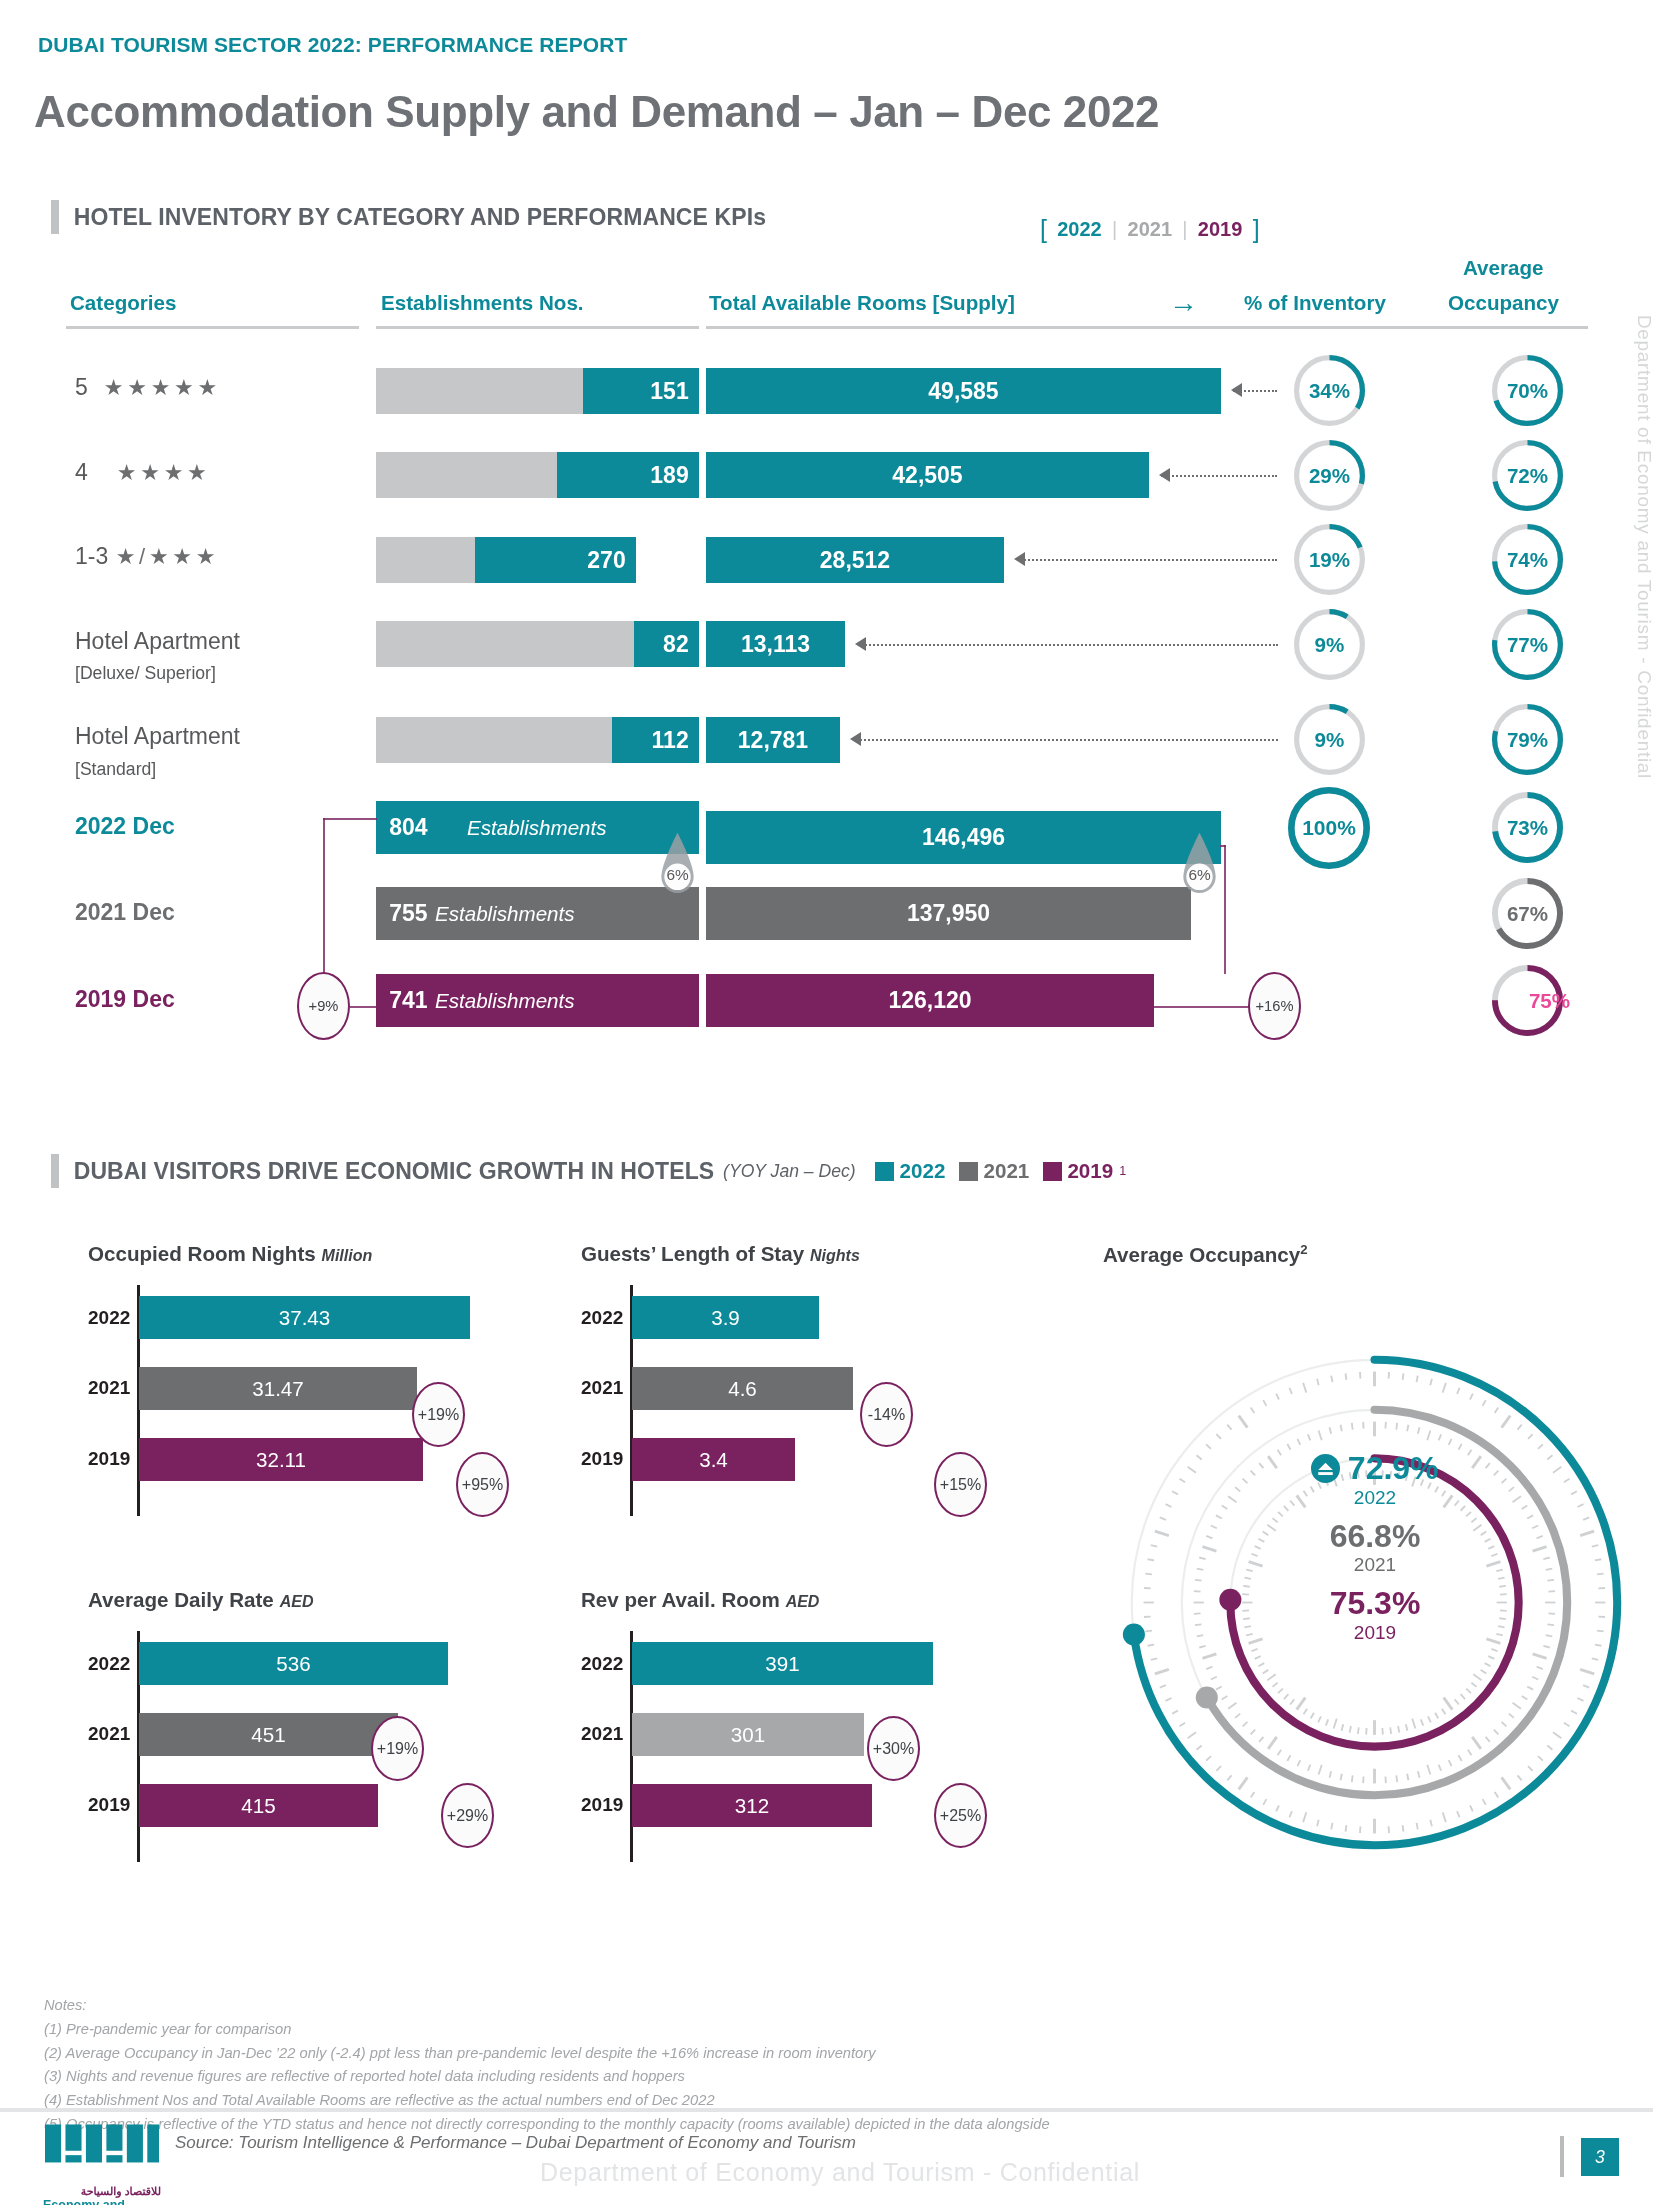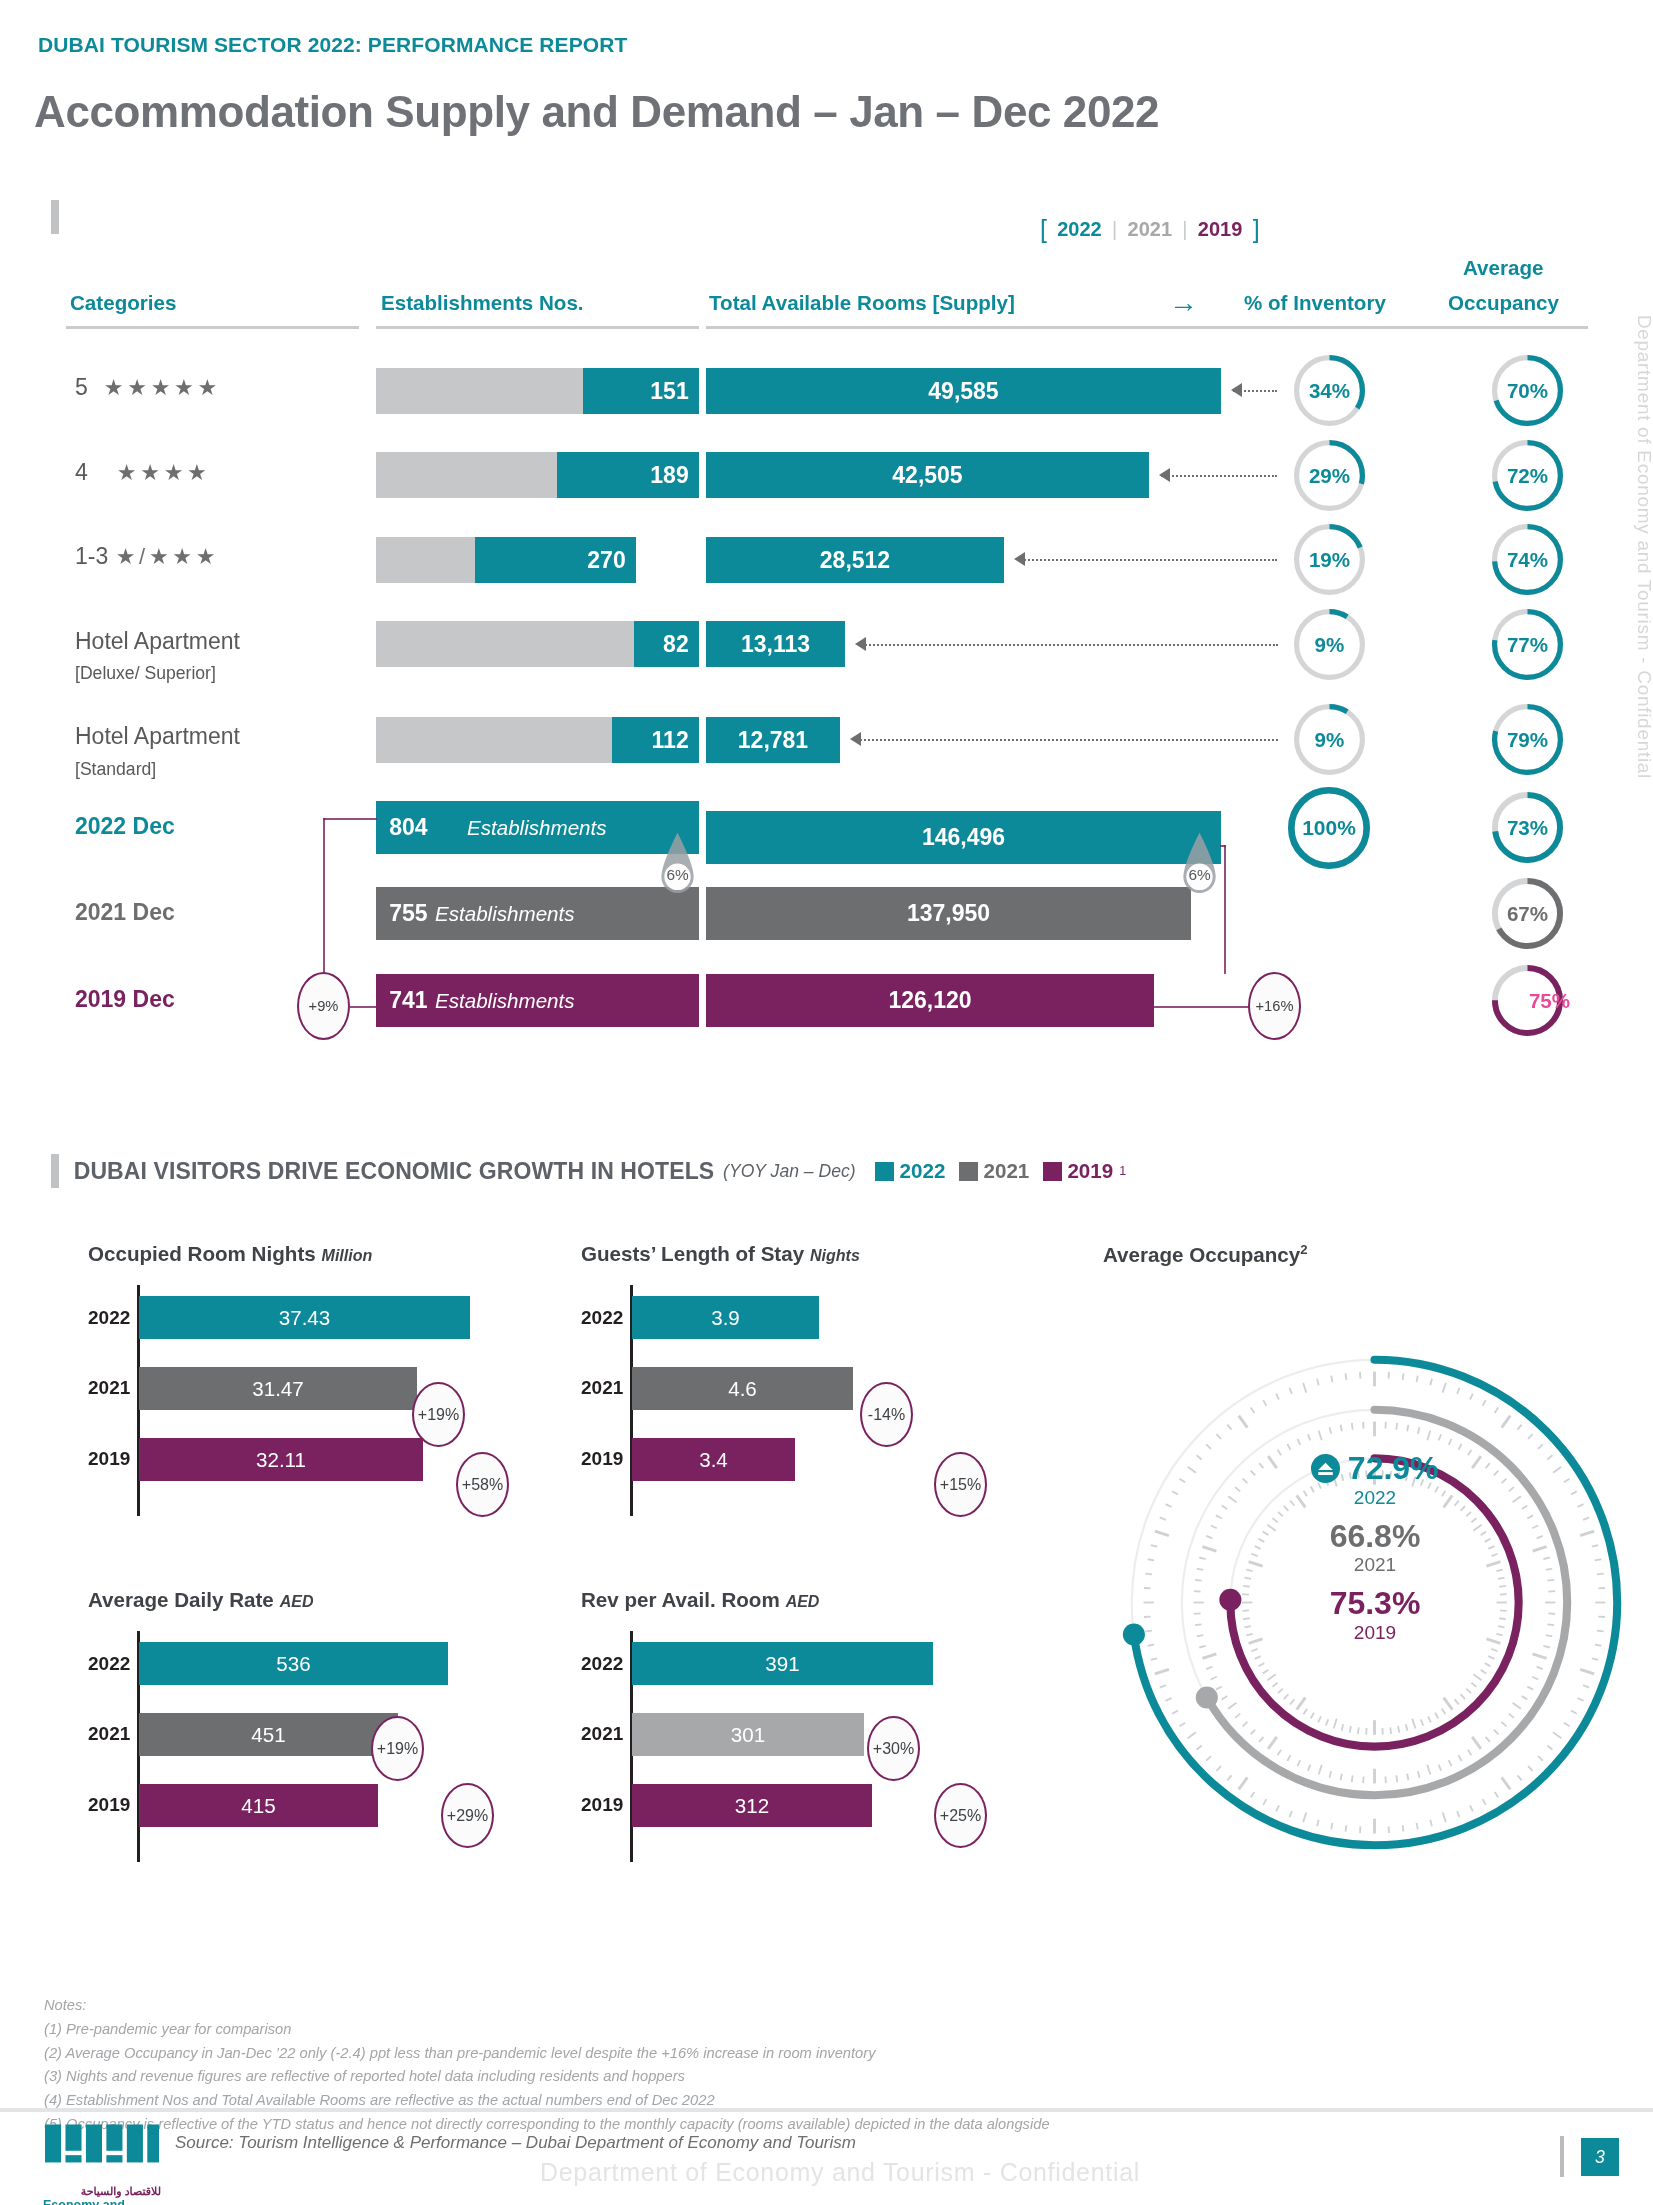--- a/index.html
+++ b/index.html
@@ -110,20 +110,21 @@
 </head>
 <body>
 
 <div class="page">
 
   <div class="eyebrow">DUBAI TOURISM SECTOR 2022: PERFORMANCE REPORT</div>
   <div class="maintitle">Accommodation Supply and Demand – Jan – Dec 2022</div>
 
   <div class="secwrap" style="left:51px; top:200px;">
     <div class="sectick"></div>
+    <div class="sectitle">HOTEL INVENTORY BY CATEGORY AND PERFORMANCE KPIs</div>
   </div>
 
   <div class="yearsel">
     <span class="brk">[</span>
     <span class="y2022">2022</span>
     <span class="sep">|</span>
     <span class="y2021">2021</span>
     <span class="sep">|</span>
     <span class="y2019">2019</span>
     <span class="brk">]</span>
@@ -377,21 +378,21 @@
         <div class="ylab" style="left:0px; top:135px; width:41px;">2021</div>
         <div class="mbar" style="left:51px; top:125px; width:278px; height:43px; background:#6d6e70;">
           <span>31.47</span>
         </div>
         <div class="ylab" style="left:0px; top:206px; width:41px;">2019</div>
         <div class="mbar" style="left:51px; top:196px; width:284px; height:43px; background:#7a2260;">
           <span>32.11</span>
         </div>
       </div>
       <div style="position:absolute;left:412px;top:1382px;width:53px;height:65px;border:2.9px solid #7a2260;border-radius:50%;background:#fbfbfb;display:flex;align-items:center;justify-content:center;font-size:16px;color:#3f4347;">+19%</div>
-      <div style="position:absolute;left:456px;top:1452px;width:53px;height:65px;border:2.9px solid #7a2260;border-radius:50%;background:#fbfbfb;display:flex;align-items:center;justify-content:center;font-size:16px;color:#3f4347;">+58%</div>
+      <div style="position:absolute;left:456px;top:1452px;width:53px;height:65px;border:2.9px solid #7a2260;border-radius:50%;background:#fbfbfb;display:flex;align-items:center;justify-content:center;font-size:16px;color:#3f4347;">+95%</div>
       <div class="mini" style="left:581px; top:1242px;">
         <div style="display:flex;align-items:baseline;">
           <span class="mtitle">Guests’ Length of Stay</span>
           <span class="munit">Nights</span>
         </div>
         <div class="axis" style="left:49px; top:43px; height:231px;"></div>
         <div class="ylab" style="left:0px; top:65px; width:41px;">2022</div>
         <div class="mbar" style="left:51px; top:54px; width:187px; height:43px; background:#0d8a99;">
           <span>3.9</span>
         </div>

